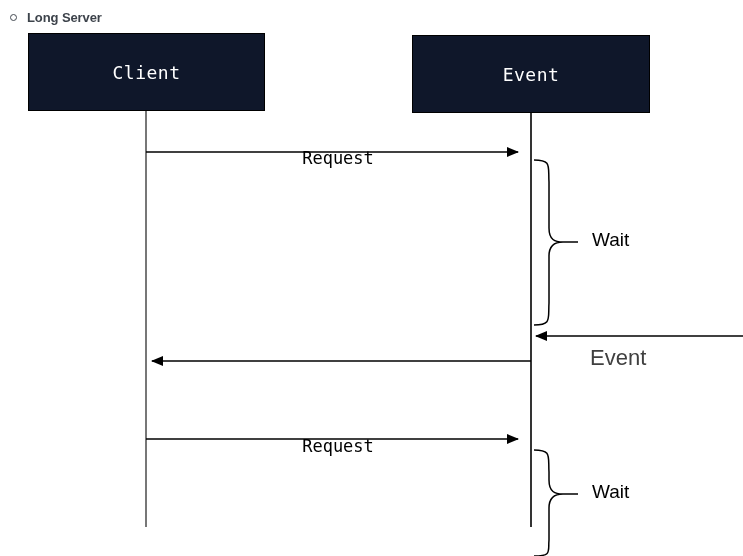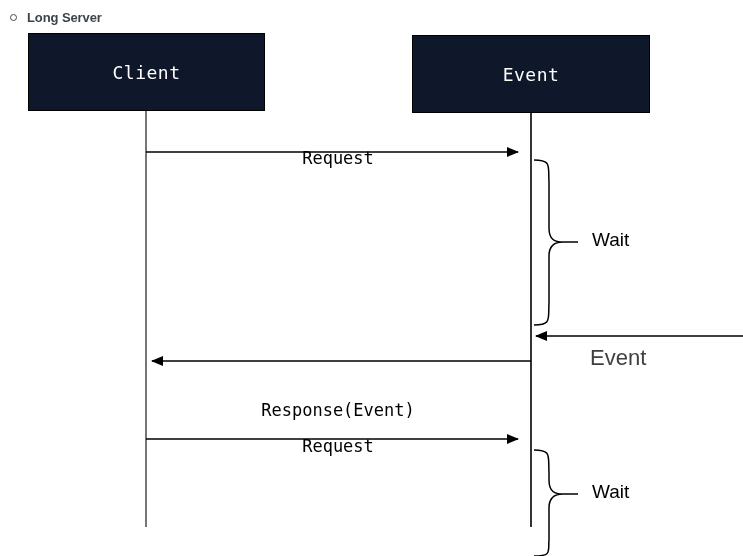--- a/index.html
+++ b/index.html
@@ -172,21 +172,20 @@
   </div>
 
   <div class="participant-box" id="box-server">
     <span class="participant-label">Event</span>
   </div>
 
   <div class="msg-label" id="label-request-1">Request</div>
 
   <div class="event-label" id="label-event">Event</div>
 
-  <div class="msg-label" id="label-response">Response(Event)</div>
 
   <div class="msg-label" id="label-request-2">Request</div>
 
   <div class="note-label" id="label-wait-1">Wait</div>
 
   <div class="note-label" id="label-wait-2">Wait</div>
 
 </div>
 
 </body></html>

